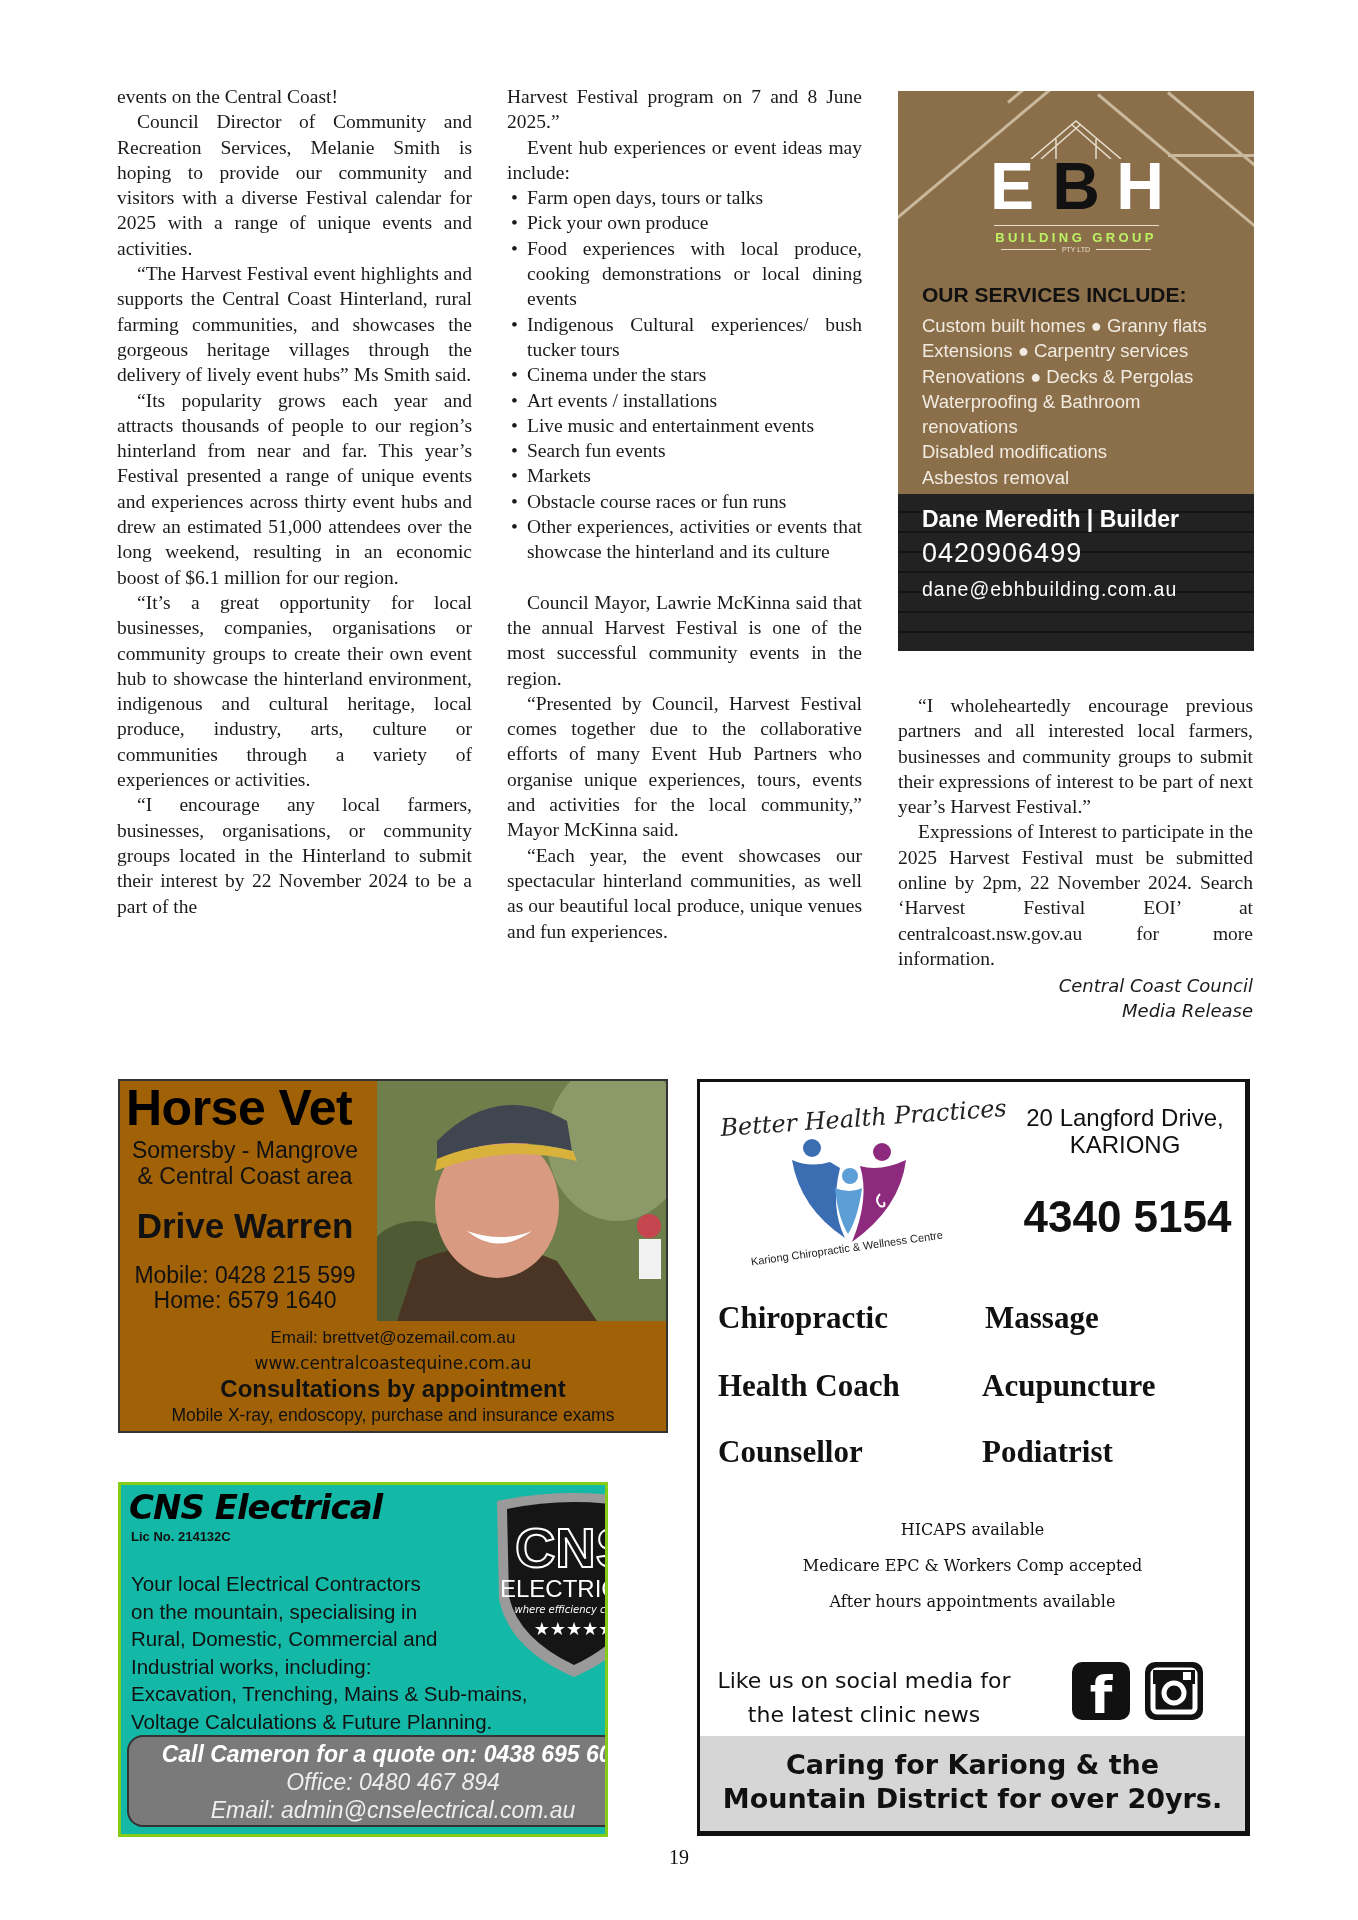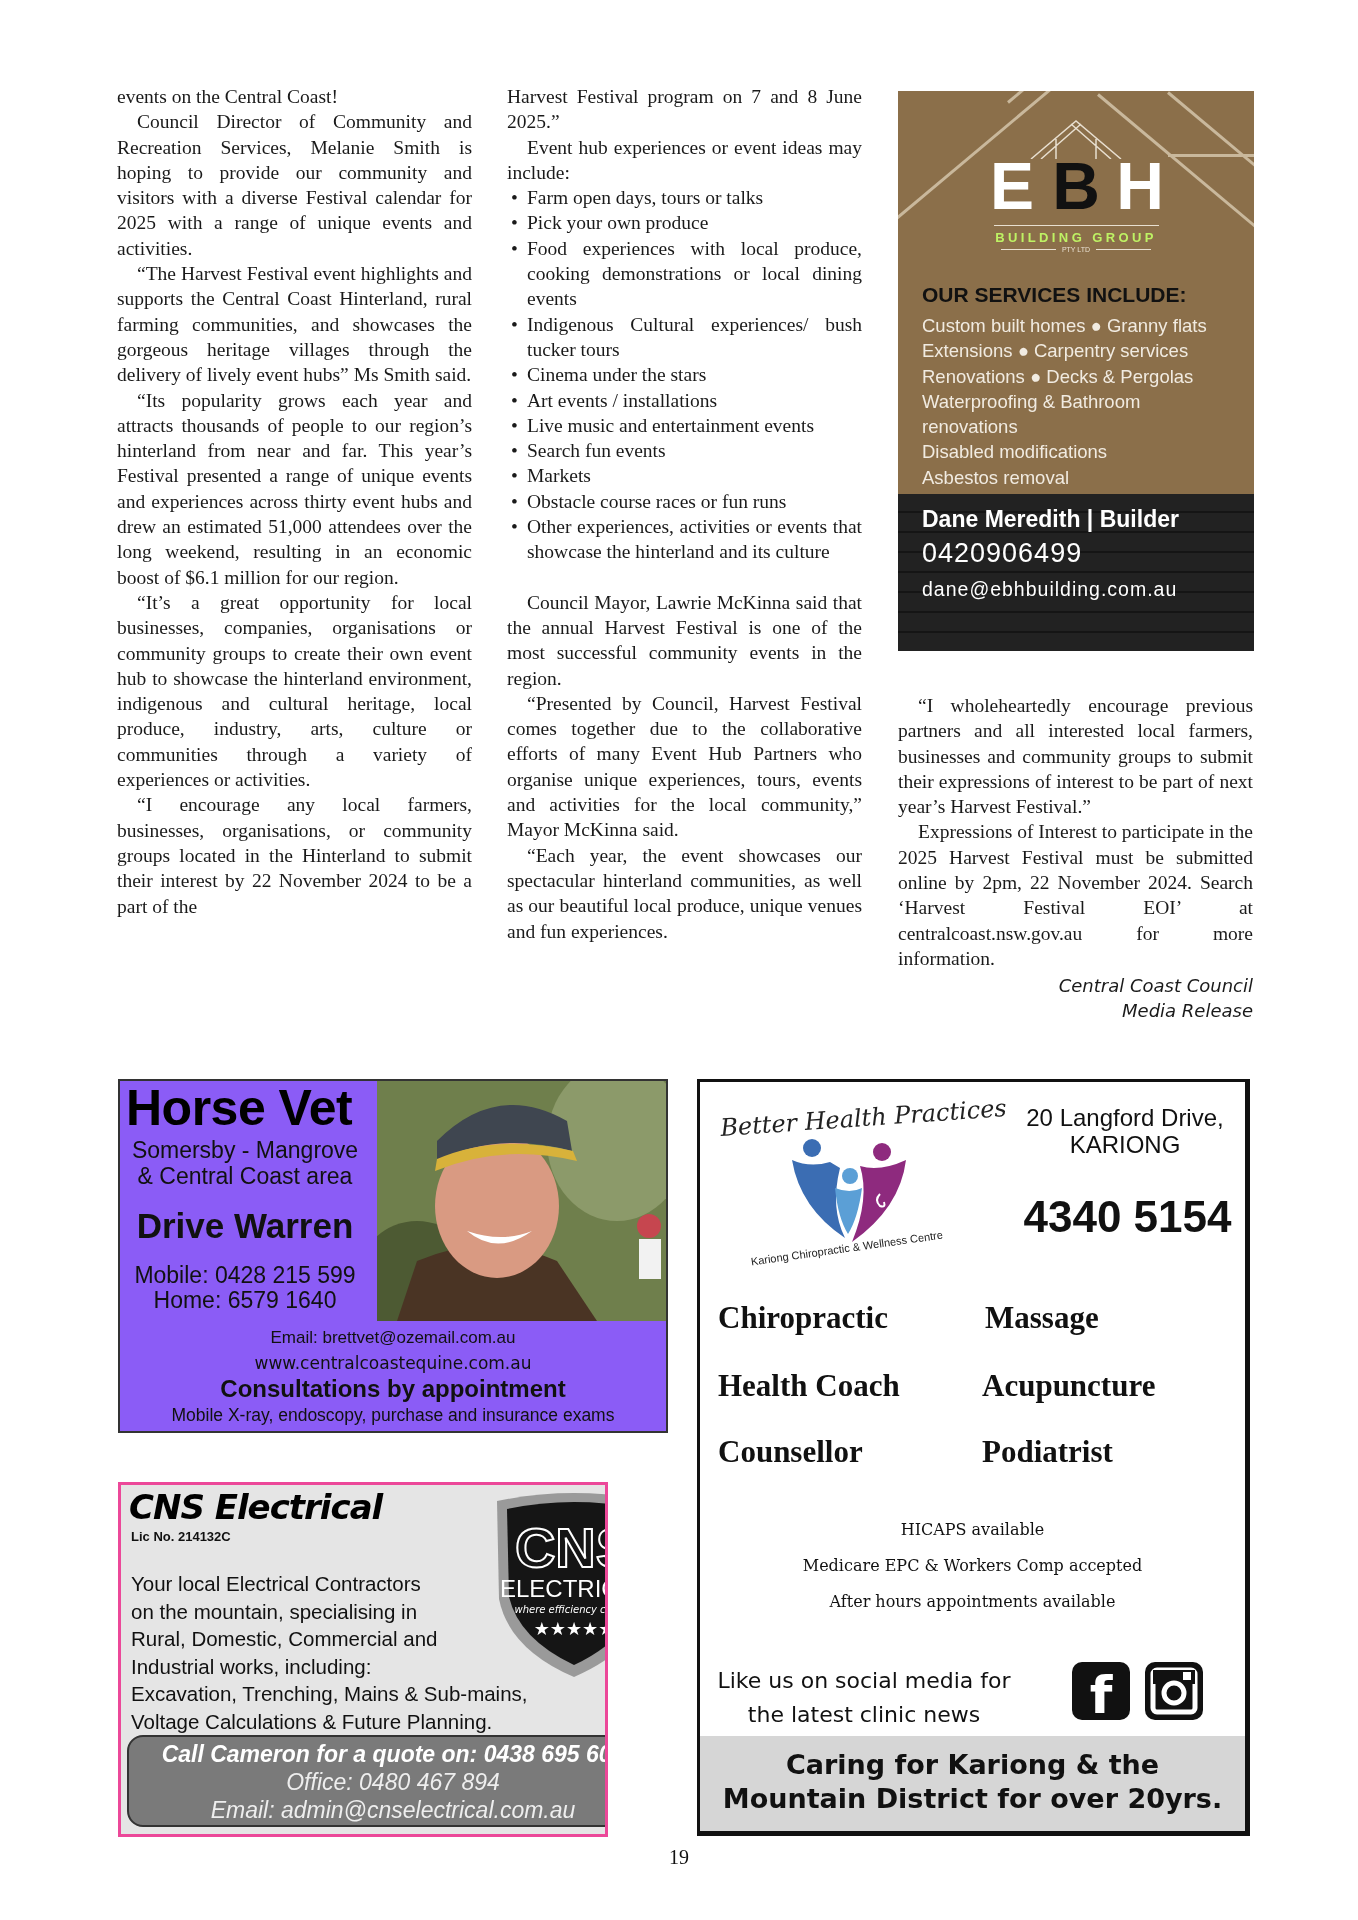--- a/index.html
+++ b/index.html
@@ -35,34 +35,34 @@
   #ebh .logo-pty i { display: inline-block; width: 55px; height: 1px; background: #e8dfd0; }
   #ebh .services-title { position: absolute; left: 24px; top: 192px; font-size: 21px; font-weight: bold; color: #111111; }
   #ebh .services { position: absolute; left: 24px; top: 222px; font-size: 18.5px; line-height: 25.3px; color: #f1ebe1; }
   #ebh .footer { position: absolute; left: 0; top: 403px; width: 356px; height: 157px; background: #1c1c1c;
      background-image: repeating-linear-gradient(0deg, #222 0 18px, #151515 18px 20px); }
   #ebh .footer-name { position: absolute; left: 24px; top: 12px; color: #fff; font-size: 23px; font-weight: bold; text-align: center; }
   #ebh .footer-phone { position: absolute; left: 24px; top: 44px; color: #fff; font-size: 27px; letter-spacing: 1px; }
   #ebh .footer-email { position: absolute; left: 24px; top: 84px; color: #fff; font-size: 19.5px; letter-spacing: 1px; }
 
   
-  #horsevet { position: absolute; left: 118px; top: 1079px; width: 550px; height: 354px; border: 2px solid #333; font-family: "Liberation Sans", sans-serif; overflow: hidden; background: #8b5cf6; }
+  #horsevet { position: absolute; left: 118px; top: 1079px; width: 550px; height: 354px; border: 2px solid #333; font-family: "Liberation Sans", sans-serif; overflow: hidden; background: #a16207; }
   #horsevet .title { position: absolute; left: 6px; top: -2px; font-size: 50px; font-weight: bold; color: #000; letter-spacing: -0.5px; }
   #horsevet .area { position: absolute; left: 0; width: 250px; top: 56px; text-align: center; font-size: 23px; line-height: 26px; color: #111; }
   #horsevet .name { position: absolute; left: 0; width: 250px; top: 125px; text-align: center; font-size: 35px; font-weight: bold; color: #111; }
   #horsevet .phones { position: absolute; left: 0; width: 250px; top: 182px; text-align: center; font-size: 23px; line-height: 25px; color: #111; }
   #horsevet .photo { position: absolute; left: 257px; top: 0px; width: 290px; height: 240px; overflow: hidden;
      background: linear-gradient(135deg, #5e6a3d 0%, #7c8d55 30%, #a9b68c 60%, #6b7a45 100%); }
   #horsevet .email { position: absolute; left: 0; right: 0; top: 247px; text-align: center; font-size: 17px; color: #111; }
   #horsevet .web { position: absolute; left: 0; right: 0; top: 272px; text-align: center; font-size: 17px; color: #111; font-family: "DejaVu Sans", sans-serif; }
   #horsevet .consult { position: absolute; left: 0; right: 0; top: 294px; text-align: center; font-size: 24px; font-weight: bold; color: #111; }
   #horsevet .services { position: absolute; left: 0; right: 0; top: 324px; text-align: center; font-size: 17.5px; color: #111; }
 
   
-  #cns { position: absolute; left: 118px; top: 1482px; width: 490px; height: 355px; border: 3px solid #ec4899; font-family: "Liberation Sans", sans-serif; background: #e5e5e5; overflow: hidden; }
+  #cns { position: absolute; left: 118px; top: 1482px; width: 490px; height: 355px; border: 3px solid #84cc16; font-family: "Liberation Sans", sans-serif; background: #14b8a6; overflow: hidden; }
   #cns .title { position: absolute; left: 8px; top: 2px; font-size: 34px; font-weight: bold; font-style: italic; color: #000; font-family: "DejaVu Sans", sans-serif; letter-spacing: -1px; }
   #cns .lic { position: absolute; left: 10px; top: 44px; font-size: 13px; font-weight: bold; color: #111; }
   #cns .desc { position: absolute; left: 10px; top: 85px; font-size: 20.5px; line-height: 27.5px; color: #111; }
   #cns .shield { position: absolute; left: 368px; top: 4px; width: 170px; height: 190px; }
   #cns .cta { position: absolute; left: 6px; top: 250px; width: 532px; height: 92px; border-radius: 16px; background: #7a7a7a; border: 2px solid #333; text-align: center; color: #fff; font-style: italic; }
   #cns .cta-line1 { font-size: 23px; font-weight: bold; margin-top: 3px; line-height: 28px; }
   #cns .cta-line2, #cns .cta-line3 { font-size: 23px; line-height: 28px; color: #eee; }
 
   
   #bhp { position: absolute; left: 697px; top: 1079px; width: 553px; height: 757px; border: 3px solid #111; border-right-width: 5px; border-bottom-width: 5px; background: #fff; overflow: hidden; }

